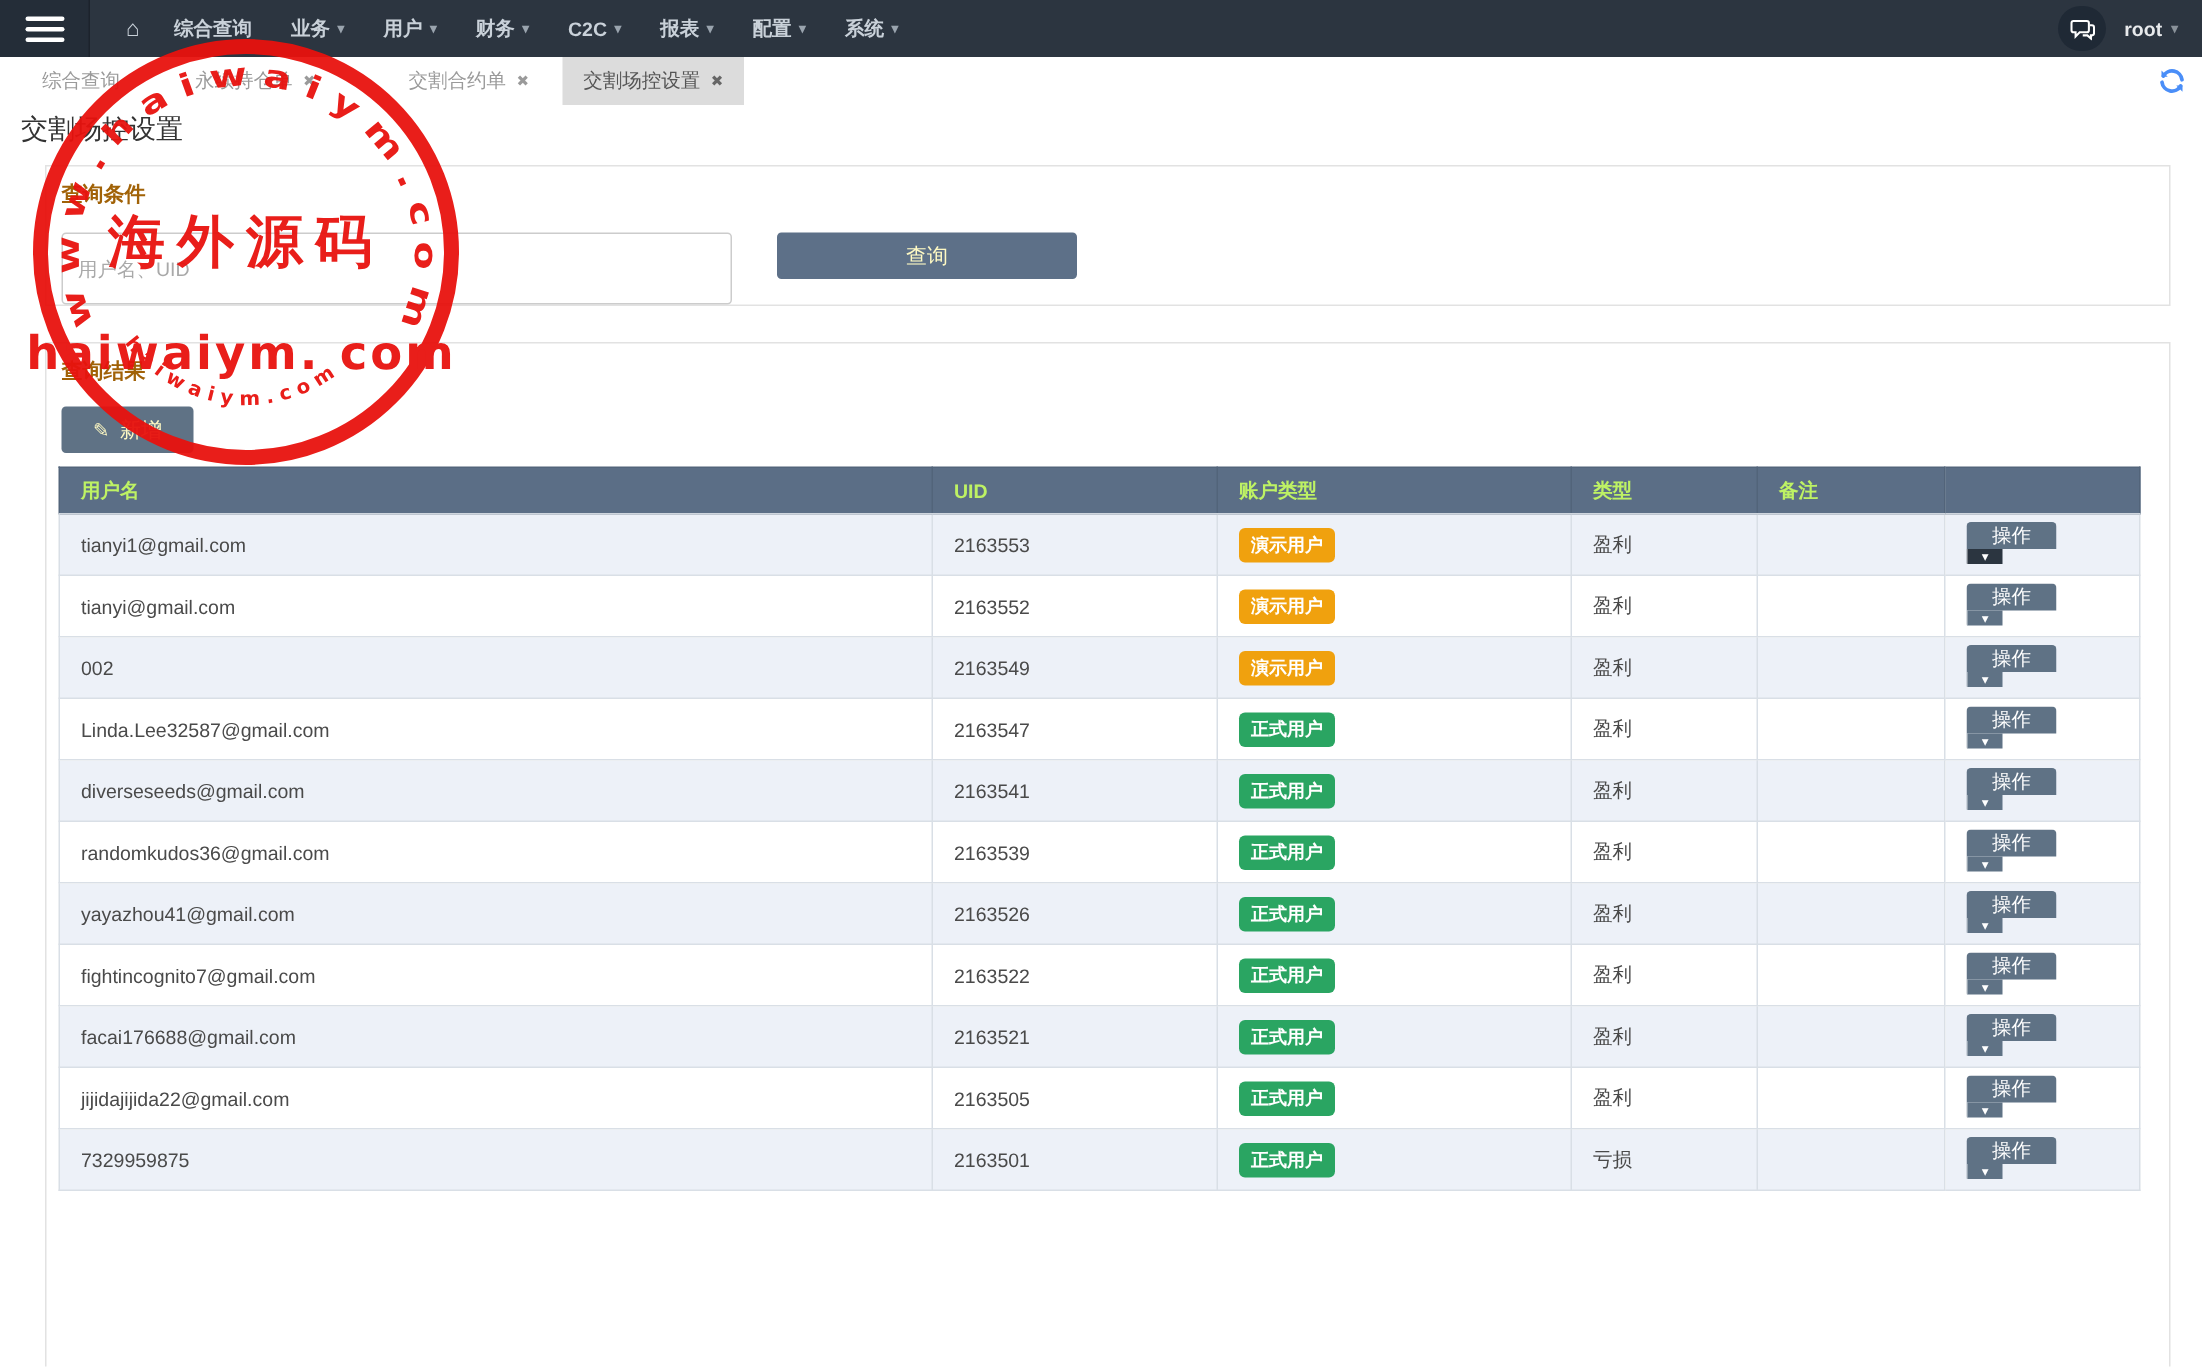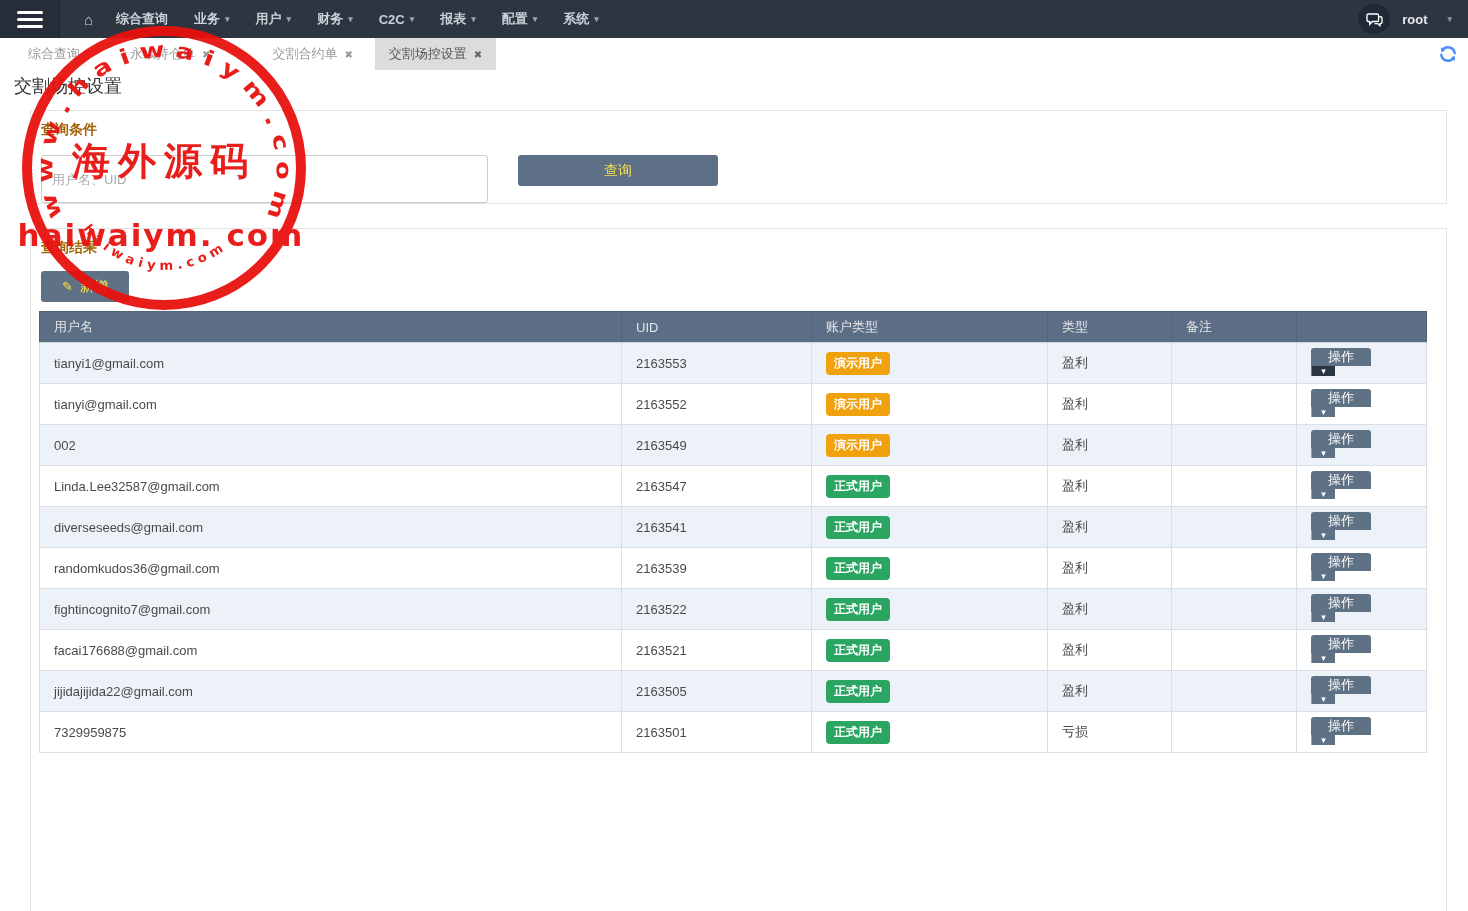--- a/index.html
+++ b/index.html
@@ -16,21 +16,21 @@
     display:flex; flex-direction:column; justify-content:center; align-items:center; gap:4px; cursor:pointer; }
   .hamburger span { display:block; width:26px; height:3px; background:#fff; border-radius:2px; }
   .nav-home { color:#c9d1d9; font-size:15px; margin:0 10px 0 24px; cursor:pointer; }
   .nav-menus { display:flex; align-items:center; height:38px; }
   .nav-item { color:#c9d1d9; font-weight:bold; font-size:13px; padding:0 13px; height:38px;
     display:flex; align-items:center; gap:5px; cursor:pointer; white-space:nowrap; }
   .nav-item .caret { font-size:9px; color:#9aa4ae; }
   .nav-right { margin-left:auto; display:flex; align-items:center; gap:12px; padding-right:16px; }
   .chat-bubble { width:32px; height:30px; border-radius:15px; background:#1f2935;
     display:flex; align-items:center; justify-content:center; cursor:pointer; }
-  .nav-user { color:#e8eaec; font-weight:bold; display:flex; align-items:center; gap:20px; cursor:pointer;justify-content:space-between; }
+  .nav-user { color:#e8eaec; font-weight:bold; display:flex; align-items:center; gap:6px; cursor:pointer;justify-content:space-between; }
   .nav-user .caret { font-size:9px; color:#8a929a; }
 
   
   .tabbar { position:absolute; top:38px; left:0; width:1468px; height:32px; background:#fff;
     display:flex; align-items:stretch; }
   .tab { display:flex; align-items:center; gap:7px; padding:0 14px; color:#9a9a9a;
     font-size:13px; cursor:pointer; white-space:nowrap; }
   .tab .tab-close { font-size:10px; color:#9a9a9a; }
   .tab.active { background:#dcdcdc; color:#555; }
   .tab.active .tab-close { color:#666; }
@@ -46,30 +46,30 @@
   
   .panel { position:absolute; left:30px; width:1417px; border:1px solid #e2e2e2; background:#fff; }
   .panel-query { top:110px; height:94px; }
   .panel-result { top:228px; height:690px; }
   .section-label { position:absolute; top:10px; left:10px; font-size:14px; font-weight:bold; color:#a16207; }
 
   .query-input { position:absolute; top:44px; left:10px; width:447px; height:48px;
     border:1px solid #ccc; border-radius:3px; padding:0 10px; font-size:13px; color:#555;
     font-family:"Liberation Sans", sans-serif; }
   .query-input::placeholder { color:#a9a9a9; }
-  .btn { border:none; border-radius:3px; background:#5d7088; color:#fde047; cursor:pointer;
+  .btn { border:none; border-radius:3px; background:#5d7088; color:#fef9c3; cursor:pointer;
     font-family:"Liberation Sans", sans-serif; font-size:14px; }
   .btn-query { position:absolute; top:44px; left:487px; width:200px; height:31px; }
   .btn-add { position:absolute; top:42px; left:10px; width:88px; height:31px;
     display:flex; align-items:center; justify-content:center; gap:7px; background:#5f7285; }
   .btn-add .pencil { font-size:13px; }
 
   
   .grid { position:absolute; top:82px; left:8px; width:1387px; border-collapse:collapse; table-layout:fixed; }
-  .grid th { background:#5b6e86; color:#e5e5e5; font-weight:normal; font-size:13px; text-align:left;
+  .grid th { background:#5b6e86; color:#bef264; font-weight:bold; font-size:13px; text-align:left;
     height:31px; padding:0 14px; border:1px solid #52647a; border-bottom:1px solid #cfd6de; }
   .grid td { height:41px; padding:0 14px; border:1px solid #d9dfe6; font-size:13px; color:#4a4a4a;
     background:#fff; overflow:hidden; white-space:nowrap; }
   .grid tbody tr:nth-child(odd) td { background:#edf1f8; }
   .col-user{width:582px}.col-uid{width:190px}.col-acct{width:236px}.col-type{width:124px}.col-remark{width:125px}.col-act{width:130px}
   .cell-type { color:#6d7277; }
   .badge { display:inline-block; padding:3px 8px; border-radius:4px; color:#fff;
     font-weight:bold; font-size:12px; }
   .op-group { display:inline-flex; height:30px; border-radius:3px; overflow:hidden; cursor:pointer;flex-direction:column; }
   .op-main { width:60px; background:#5f7285; color:#fff; display:flex; align-items:center;
@@ -308,20 +308,35 @@
     <td class="cell-remark"></td>
     <td>
       <span class="op-group">
         <span class="op-main">操作</span>
         <span class="op-caret">▾</span>
       </span>
     </td>
   </tr>
 
 
+  <tr>
+    <td class="cell-user">yayazhou41@gmail.com</td>
+    <td class="cell-uid">2163526</td>
+    <td>
+      <span class="badge" style="background: rgb(42, 165, 98);">正式用户</span>
+    </td>
+    <td class="cell-type">盈利</td>
+    <td class="cell-remark"></td>
+    <td>
+      <span class="op-group">
+        <span class="op-main">操作</span>
+        <span class="op-caret">▾</span>
+      </span>
+    </td>
+  </tr>
 
   <tr>
     <td class="cell-user">fightincognito7@gmail.com</td>
     <td class="cell-uid">2163522</td>
     <td>
       <span class="badge" style="background: rgb(42, 165, 98);">正式用户</span>
     </td>
     <td class="cell-type">盈利</td>
     <td class="cell-remark"></td>
     <td>

